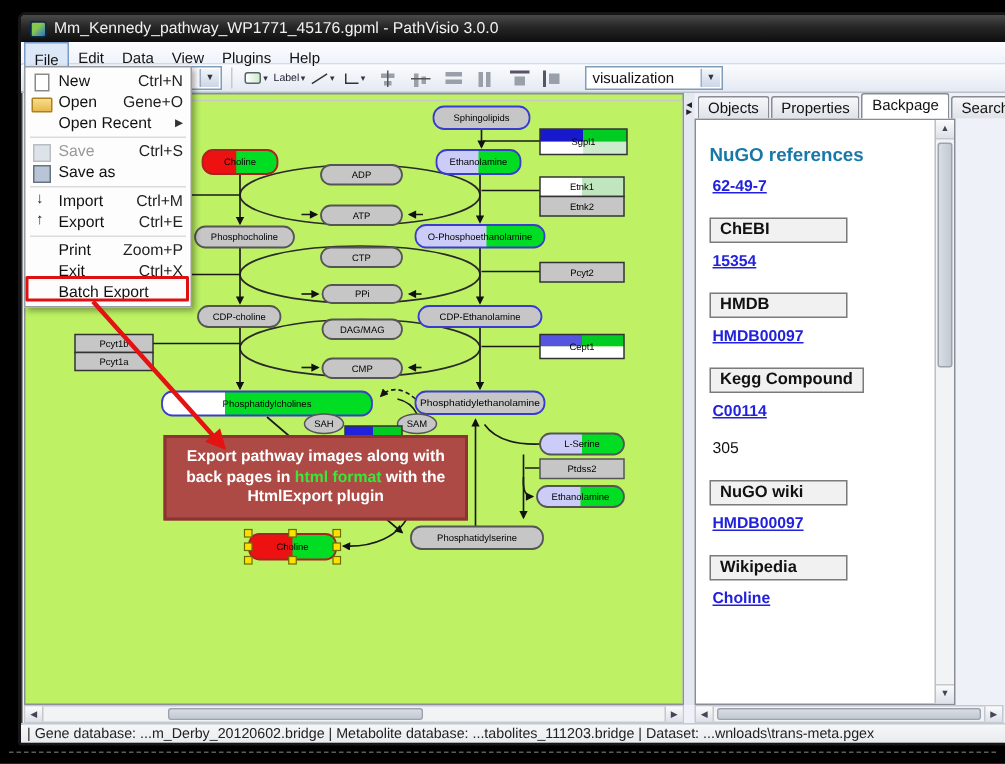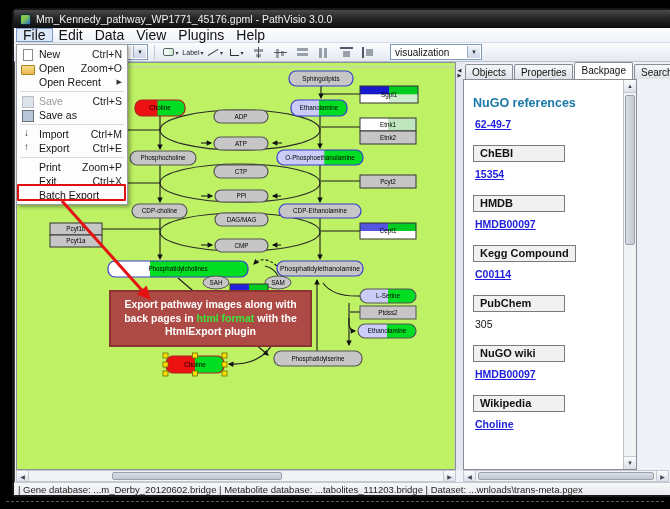--- a/index.html
+++ b/index.html
@@ -6,21 +6,21 @@
   *{box-sizing:border-box;font-family:"Liberation Sans",sans-serif;}
   .desktop{position:relative;width:670px;height:509px;background:#000;overflow:hidden;}
   .desktop-line{position:absolute;left:6px;right:6px;top:501px;border-top:1px dashed #5a5a5a;}
   .window{position:absolute;left:12px;top:8px;width:661px;height:489px;background:#eef1f8;border:2px solid #161616;border-radius:5px 5px 2px 2px;box-shadow:0 0 0 1px #3d3d3d inset;}
   
   .titlebar{height:18px;background:linear-gradient(#4a4a4a,#262626 45%,#0e0e0e);border-radius:3px 3px 0 0;display:flex;align-items:center;padding:0 6px;}
   .app-icon{width:11px;height:11px;border-radius:2px;background:linear-gradient(135deg,#86c94e 40%,#2a6fd0);border:1px solid #0a2a4a;margin-right:5px;flex:none;}
   .title-text{color:#f1f1f1;font-size:10.5px;white-space:nowrap;}
   
   .menubar{height:15px;background:linear-gradient(#fdfdfe,#eef2fa);display:flex;align-items:stretch;padding-left:2px;border-bottom:1px solid #d6dbe4;}
-  .mb-item{font-size:14px;padding:1px 6px;color:#111;display:flex;align-items:center;}
+  .mb-item{font-size:10px;padding:11px 6px;color:#111;display:flex;align-items:center;}
   .mb-item.active{border:1px solid #7a9ac9;background:#dce8f7;}
   
   .toolbar{height:19px;background:linear-gradient(#fbfcfe,#e4e9f2);border-bottom:1px solid #b8bfc9;display:flex;align-items:center;padding:0 4px;gap:3px;}
   .zoom-label{font-size:9.5px;color:#222;margin:0 2px 0 2px;}
   .combo{display:inline-flex;align-items:center;height:16px;background:#fff;border:1px solid #7f9db9;font-size:10px;position:relative;padding:0 16px 0 4px;color:#111;}
   .combo .arrow{position:absolute;right:1px;top:1px;bottom:1px;width:13px;background:linear-gradient(#f2f5fa,#cdd6e6);border-left:1px solid #9ab0c6;display:flex;align-items:center;justify-content:center;font-size:6px;color:#334;}
   .zoom-combo{width:96px;}
   .vis-combo{width:92px;margin-left:8px;}
   .tb-sep{width:1px;height:14px;background:#c2c9d4;margin:0 3px;}
   .tbi{width:20px;height:16px;display:flex;align-items:center;justify-content:center;border:1px solid transparent;border-radius:2px;position:relative;}
@@ -488,21 +488,21 @@
           <div class="tab">Search</div>
         </div>
       <div class="panel-body">
         <div class="panel-inner" id="panel-inner">
           <div class="xref-heading">NuGO references</div>
           <div id="xref-sections">
               <div class="xsec"><a class="xsec-val xlink" href="#">62-49-7</a></div>
               <div class="xsec"><div class="xsec-hd">ChEBI</div><a class="xsec-val xlink" href="#">15354</a></div>
               <div class="xsec"><div class="xsec-hd">HMDB</div><a class="xsec-val xlink" href="#">HMDB00097</a></div>
               <div class="xsec"><div class="xsec-hd">Kegg Compound</div><a class="xsec-val xlink" href="#">C00114</a></div>
-              <div class="xsec"><div class="xsec-hd">PubChem</div><span class="xsec-val xval-plain">305</span></div>
+              <div class="xsec"><span class="xsec-val xval-plain">305</span></div>
               <div class="xsec"><div class="xsec-hd">NuGO wiki</div><a class="xsec-val xlink" href="#">HMDB00097</a></div>
               <div class="xsec"><div class="xsec-hd">Wikipedia</div><a class="xsec-val xlink" href="#">Choline</a></div>
             </div>
 
         </div>
         <div class="vscroll">
           <div class="vs-btn">▲</div>
           <div class="vs-thumb"></div>
           <div class="vs-btn bottom">▼</div>
         </div>
@@ -526,21 +526,21 @@
 
     <div class="file-menu" id="file-menu">
         <div class="fm-row">
           <div class="fm-icon ic-new"></div>
           <span class="fm-label">New</span>
           <span class="fm-sc">Ctrl+N</span>
         </div>
         <div class="fm-row">
           <div class="fm-icon ic-open"></div>
           <span class="fm-label">Open</span>
-          <span class="fm-sc">Zoom+O</span>
+          <span class="fm-sc">Gene+O</span>
         </div>
         <div class="fm-row">
           <div class="fm-icon"></div>
           <span class="fm-label">Open Recent</span>
           <span class="fm-sub">▶</span>
         </div>
         <div class="fm-sep"></div>
         <div class="fm-row disabled">
           <div class="fm-icon ic-save"></div>
           <span class="fm-label">Save</span>

